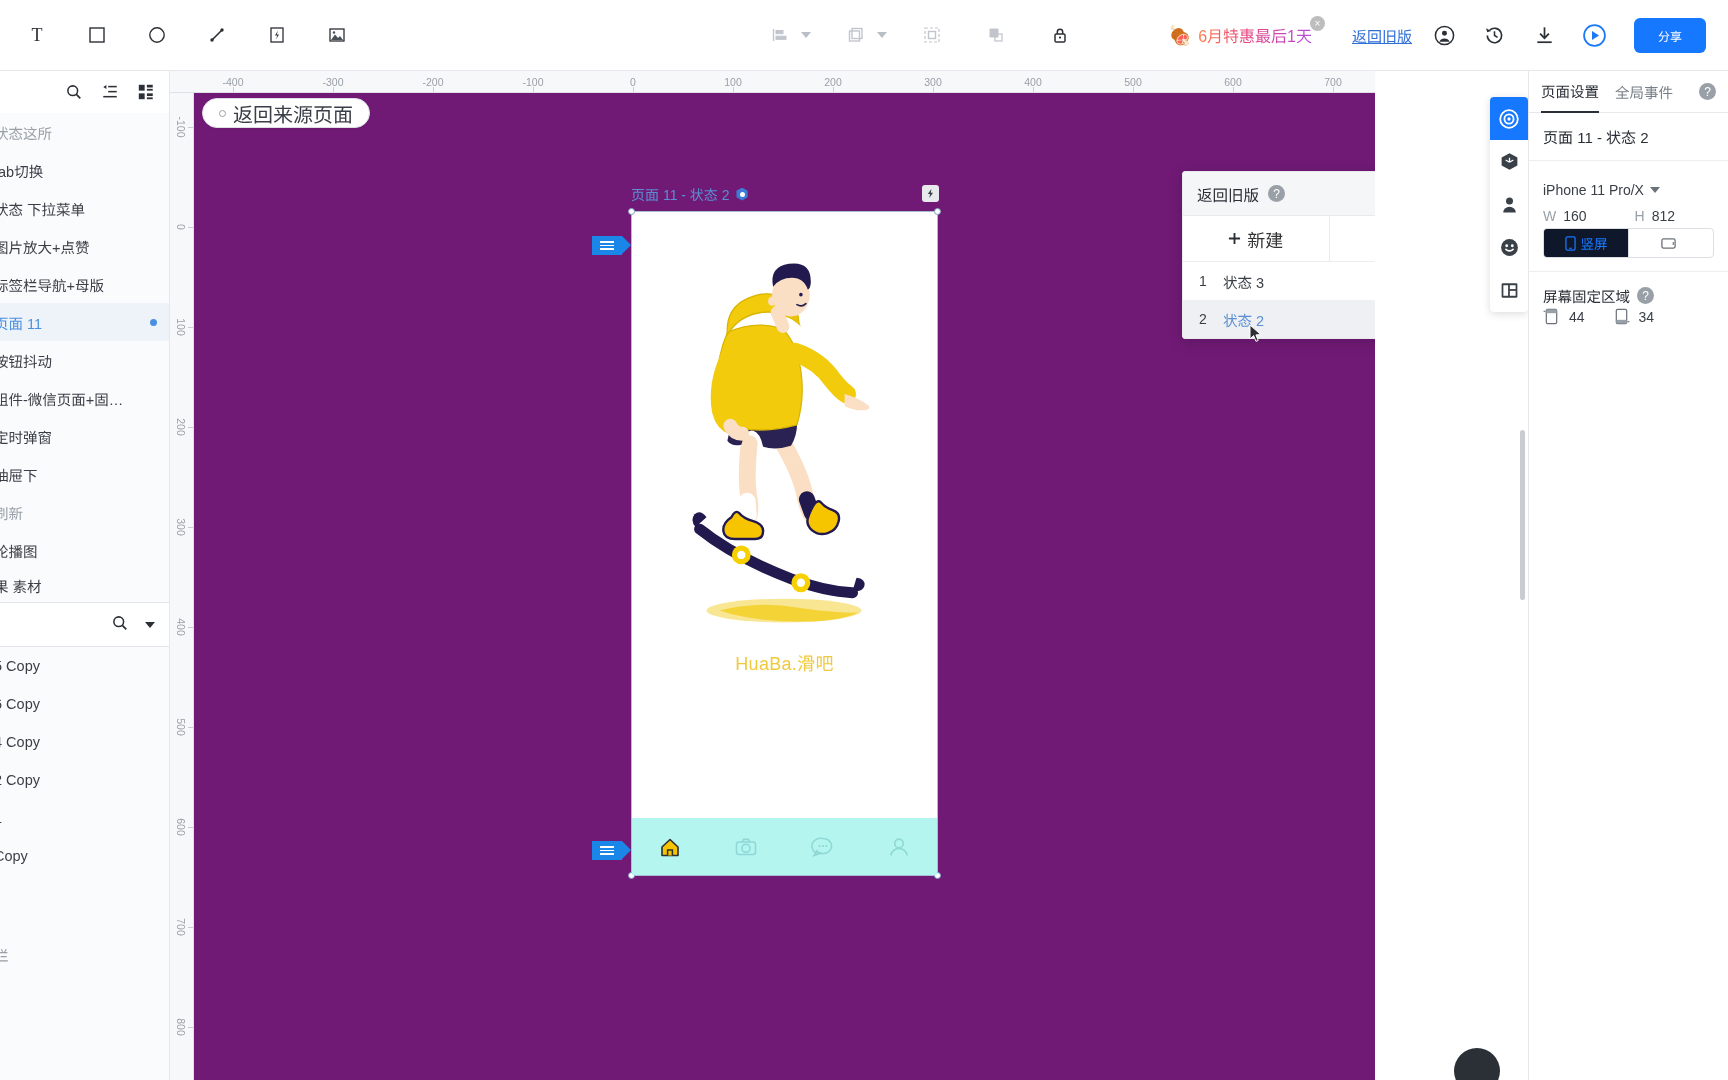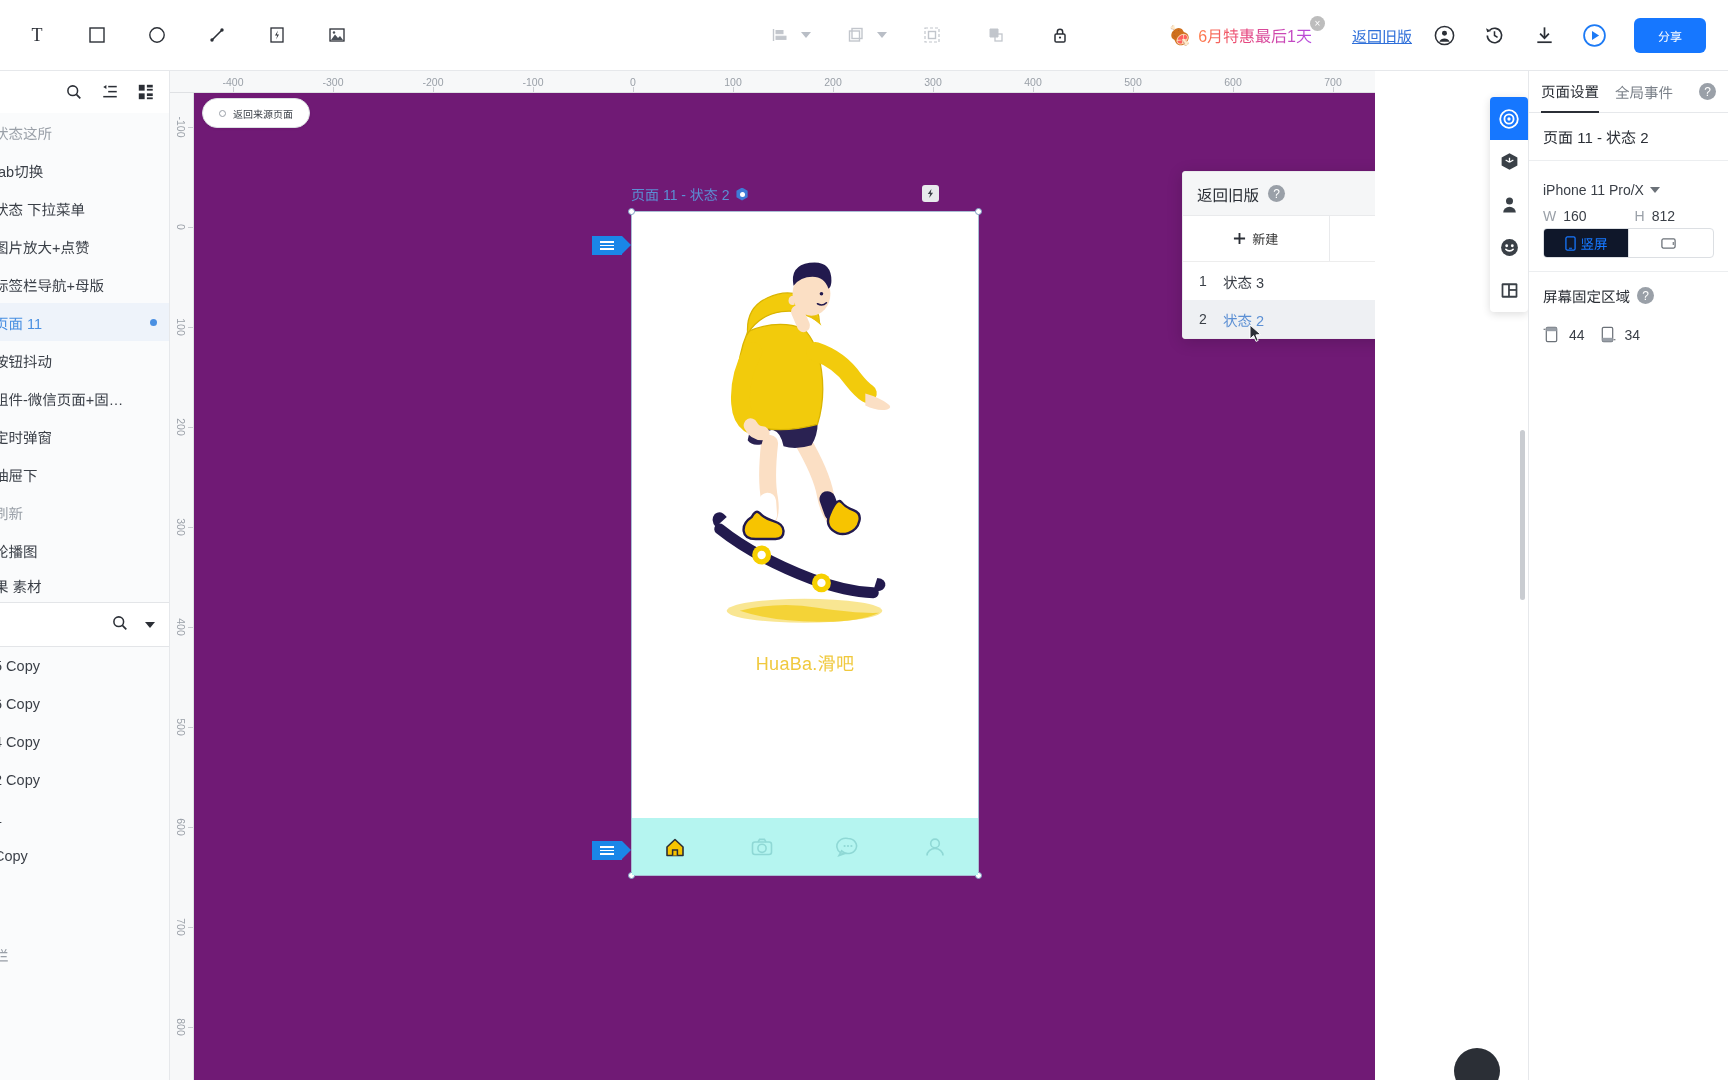--- a/index.html
+++ b/index.html
@@ -104,37 +104,37 @@
   .rtick { position:absolute; font-size: 10.5px; color:#9aa0a8; }
   .rtick-h { top: 5px; transform: translateX(-50%); }
   .rtick-v { left: 5px; writing-mode: vertical-rl; transform: translateY(-50%); }
   .ruler-h .mark { position:absolute; bottom:0; width:1px; height:5px; background:#c9ccd1; }
   .ruler-v .mark { position:absolute; right:0; height:1px; width:5px; background:#c9ccd1; }
 
   .backlink {
     position: absolute; top: 27px; left: 32px;
     background: #fff; border: 1px solid #dcdfe3; border-radius: 15px;
     height: 30px; display: flex; align-items: center; gap: 7px;
-    padding: 0 16px; font-size: 10px; color: #3a3f47; cursor: pointer;
+    padding: 0 16px; font-size: 20px; color: #3a3f47; cursor: pointer;
     box-shadow: 0 1px 3px rgba(0,0,0,.06);
   }
   .backlink .bullet { width: 7px; height: 7px; border-radius:50%; border: 1.5px solid #9aa0a8; }
 
   
   .artboard-label {
     position: absolute; left: 461px; top: 113px;
     font-size: 14px; color: #5b8fd4; display:flex; align-items:center; gap:6px;
     cursor: pointer; white-space: nowrap;
   }
   .hex { width: 13px; height: 13px; background: #3e7bd6; clip-path: polygon(50% 0,93% 25%,93% 75%,50% 100%,7% 75%,7% 25%); position:relative; }
   .hex::after { content:""; position:absolute; inset:4px; background:#fff; border-radius:50%; }
 
   .artboard {
     position: absolute; left: 461px; top: 140px;
-    width: 348px; height: 665px;
+    width: 307px; height: 665px;
     background: #fff; border: 1px solid #a9bdd4;
   }
   .handle { position:absolute; width:7px; height:7px; border:1px solid #7f9ec4; background:#fff; border-radius:50%; }
   .h-tl{left:-4px;top:-4px;} .h-tr{right:-4px;top:-4px;} .h-bl{left:-4px;bottom:-4px;} .h-br{right:-4px;bottom:-4px;}
 
   .bolt-badge {
     position: absolute; left: 752px; top: 114px;
     width: 17px; height: 17px; background: #e8eaed; border-radius: 3px;
     display:flex; align-items:center; justify-content:center; font-size:11px; color:#3a3f47;
     cursor: pointer;
@@ -180,21 +180,21 @@
   .dlg-head {
     height: 44px; background:#f5f6f7; border-bottom: 1px solid #e9eaec;
     display:flex; align-items:center; padding: 0 14px; gap: 9px;
   }
   .dlg-title { font-size: 15.5px; color: #2b2f36; }
   .qmark {
     width: 17px; height:17px; border-radius:50%; background:#9aa0a8; color:#fff;
     font-size: 12px; display:flex; align-items:center; justify-content:center; cursor:pointer;
   }
   .dlg-actions { height: 46px; display:flex; align-items:center; border-bottom:1px solid #ededed; }
-  .dlg-act { flex:1; display:flex; align-items:center; justify-content:center; gap:6px; font-size:13px; color:#333; cursor:pointer; height:100%; }
+  .dlg-act { flex:1; display:flex; align-items:center; justify-content:center; gap:6px; font-size:18px; color:#333; cursor:pointer; height:100%; }
   .dlg-act:first-child { border-right: 1px solid #e9eaec; }
   .state-row {
     height: 38px; display:flex; align-items:center; font-size: 14.5px; color:#3a3f47; cursor:pointer;
     padding: 0 12px 0 0;
   }
   .state-row .num { width: 40px; text-align:center; font-size:14px; color:#3a3f47; }
   .state-row .nm { flex:1; }
   .state-row.sel { background:#eef0f3; }
   .state-row.sel .nm { color:#5b8fd4; }
   .cursor-arrow { position:absolute; left:1079px; top:253px; width:14px; height:19px; pointer-events:none; }
@@ -229,21 +229,21 @@
   .rp-field .k { color:#9aa0a8; }
   .seg { display:flex; margin-top: 4px; border:1px solid #dcdfe3; border-radius: 4px; overflow:hidden; height: 30px; }
   .seg-i { flex:1; display:flex; align-items:center; justify-content:center; gap:5px; font-size:13.5px; color:#3a3f47; cursor:pointer; }
   .seg-i.on { background:#0f172a; color:#1677ff; }
   .seg-i + .seg-i { border-left:1px solid #dcdfe3; }
   .rp-label { font-size: 14.5px; color:#2b2f36; display:flex; align-items:center; gap:7px; }
   .color-row { display:flex; align-items:center; gap: 12px; margin-top: 14px; }
   .swatch { width: 19px; height: 19px; border:1px solid #c9ccd1; background:#fff; cursor:pointer; }
   .slider { flex:1; position:relative; height: 4px; background:#1677ff; border-radius:2px; }
   .slider .knob { position:absolute; right:-6px; top:-4px; width:12px; height:12px; border-radius:50%; background:#fff; border:2px solid #1677ff; cursor:pointer; }
-  .fix-row { display:flex; gap: 14px; margin-top: 20px; align-items:center; }
+  .fix-row { display:flex; gap: 28px; margin-top: 2px; align-items:center; }
   .fix-item { display:flex; align-items:center; gap: 9px; font-size:14px; color:#3a3f47; }
 
   .vscroll { position:absolute; right: 203px; top: 430px; width: 5px; height: 170px; background:#c9ccd1; border-radius:3px; }
   .fab {
     position:absolute; right: 228px; bottom: -14px; width: 46px; height:46px;
     border-radius:50%; background:#2b2f36; cursor:pointer;
   }
 </style>
 </head>
 <body>

